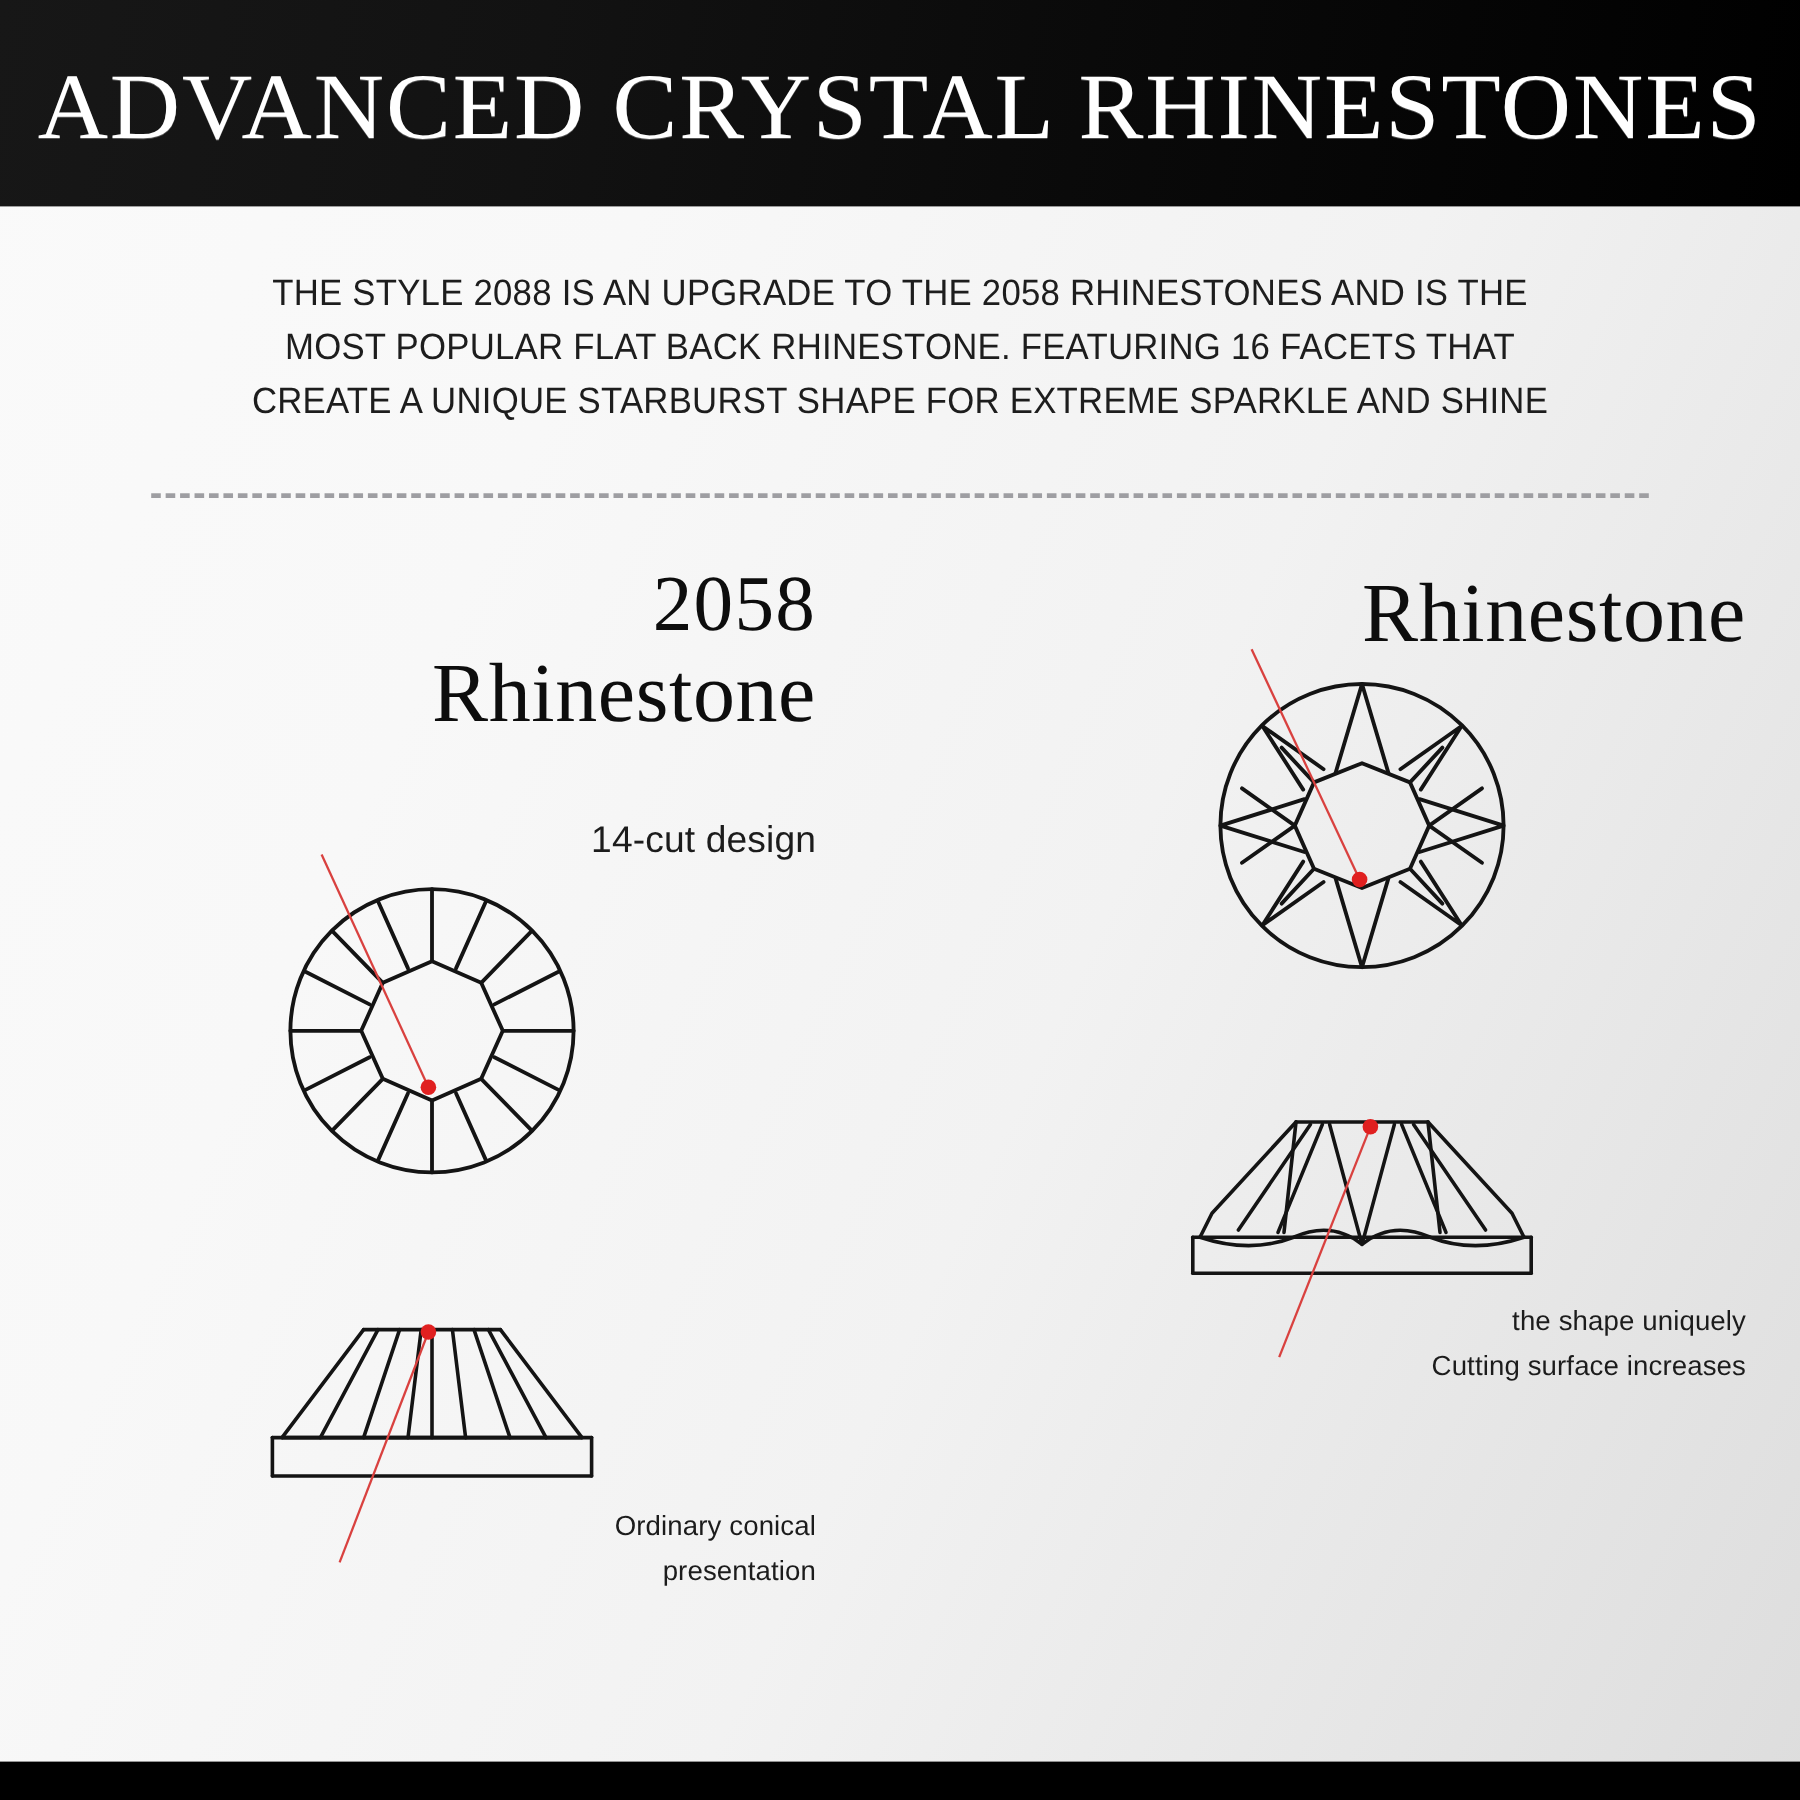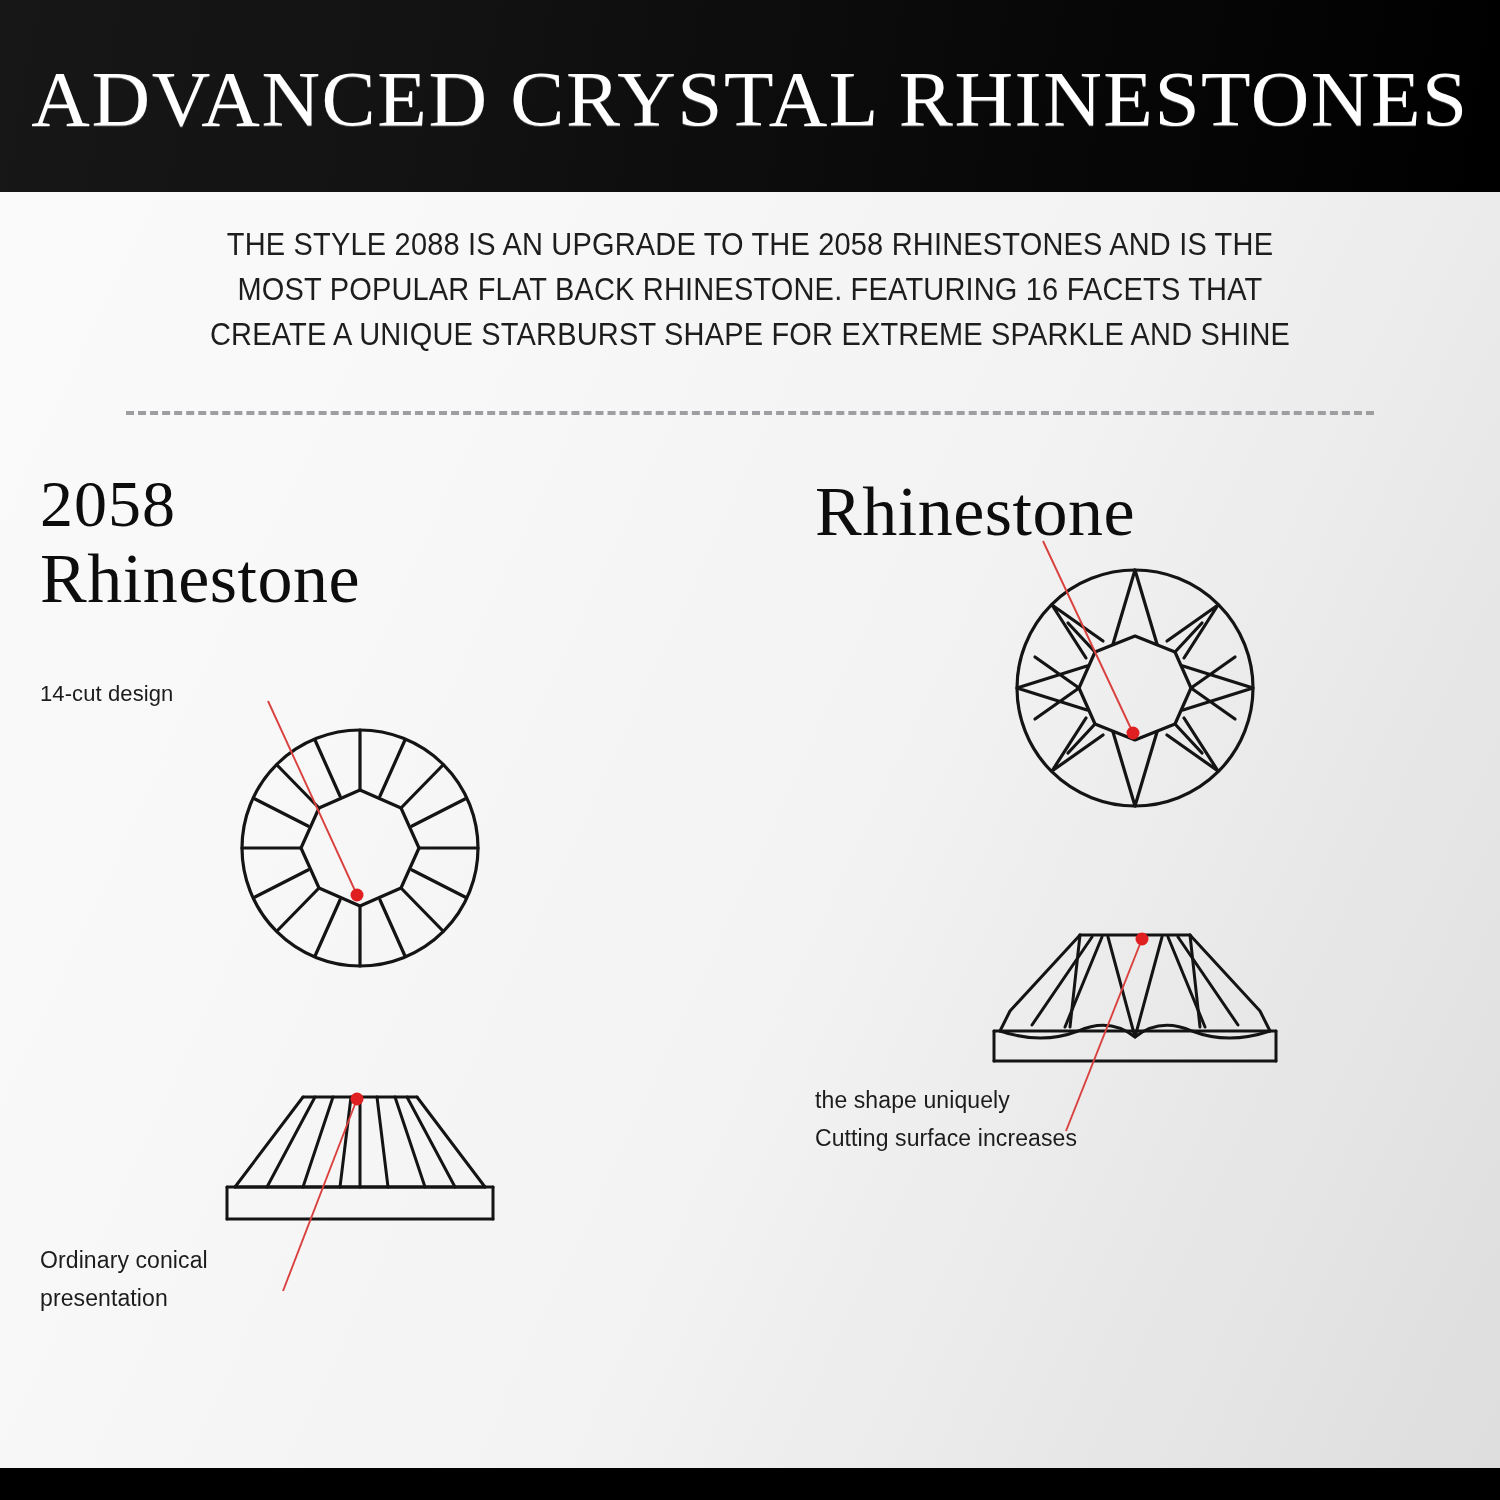--- a/index.html
+++ b/index.html
@@ -17,21 +17,21 @@
     font-family: "Liberation Sans", sans-serif;
     -webkit-font-smoothing: antialiased;
   }
 
   
   .header-banner {
     position: absolute;
     left: 0;
     top: 0;
     width: 1500px;
-    height: 192px;
+    height: 172px;
     background: linear-gradient(100deg, #171717 0%, #121212 30%, #0a0a0a 60%, #000000 100%);
     display: flex;
     align-items: center;
     justify-content: center;
     box-sizing: border-box;
   }
   .header-title {
     font-family: "Liberation Serif", "DejaVu Serif", serif;
     color: #ffffff;
     font-size: 78px;
@@ -68,21 +68,21 @@
     height: 4px;
     border-top: 4px dashed #9a9a9e;
     opacity: 0.95;
   }
 
   
   .column {
     position: absolute;
     top: 470px;
     width: 640px;
-    text-align: left;
+    text-align: right;
   }
   .column.left  { left: 40px; }
   .column.right { left: 815px; }
 
   .col-title {
     font-family: "Liberation Serif", "DejaVu Serif", serif;
     color: #0d0d0d;
     line-height: 1.02;
   }
   .col-title .line1 {
@@ -92,21 +92,21 @@
   }
   .col-title .line2 {
     display: block;
     font-size: 70px;
     margin-top: 6px;
     letter-spacing: 0.5px;
   }
 
   .callout {
     margin-top: 66px;
-    font-size: 22px;
+    font-size: 31px;
     color: #1c1c1c;
     line-height: 1.2;
     letter-spacing: 0.1px;
   }
 
   .figure-top {
     margin-top: 6px;
     height: 270px;
     position: relative;
   }

